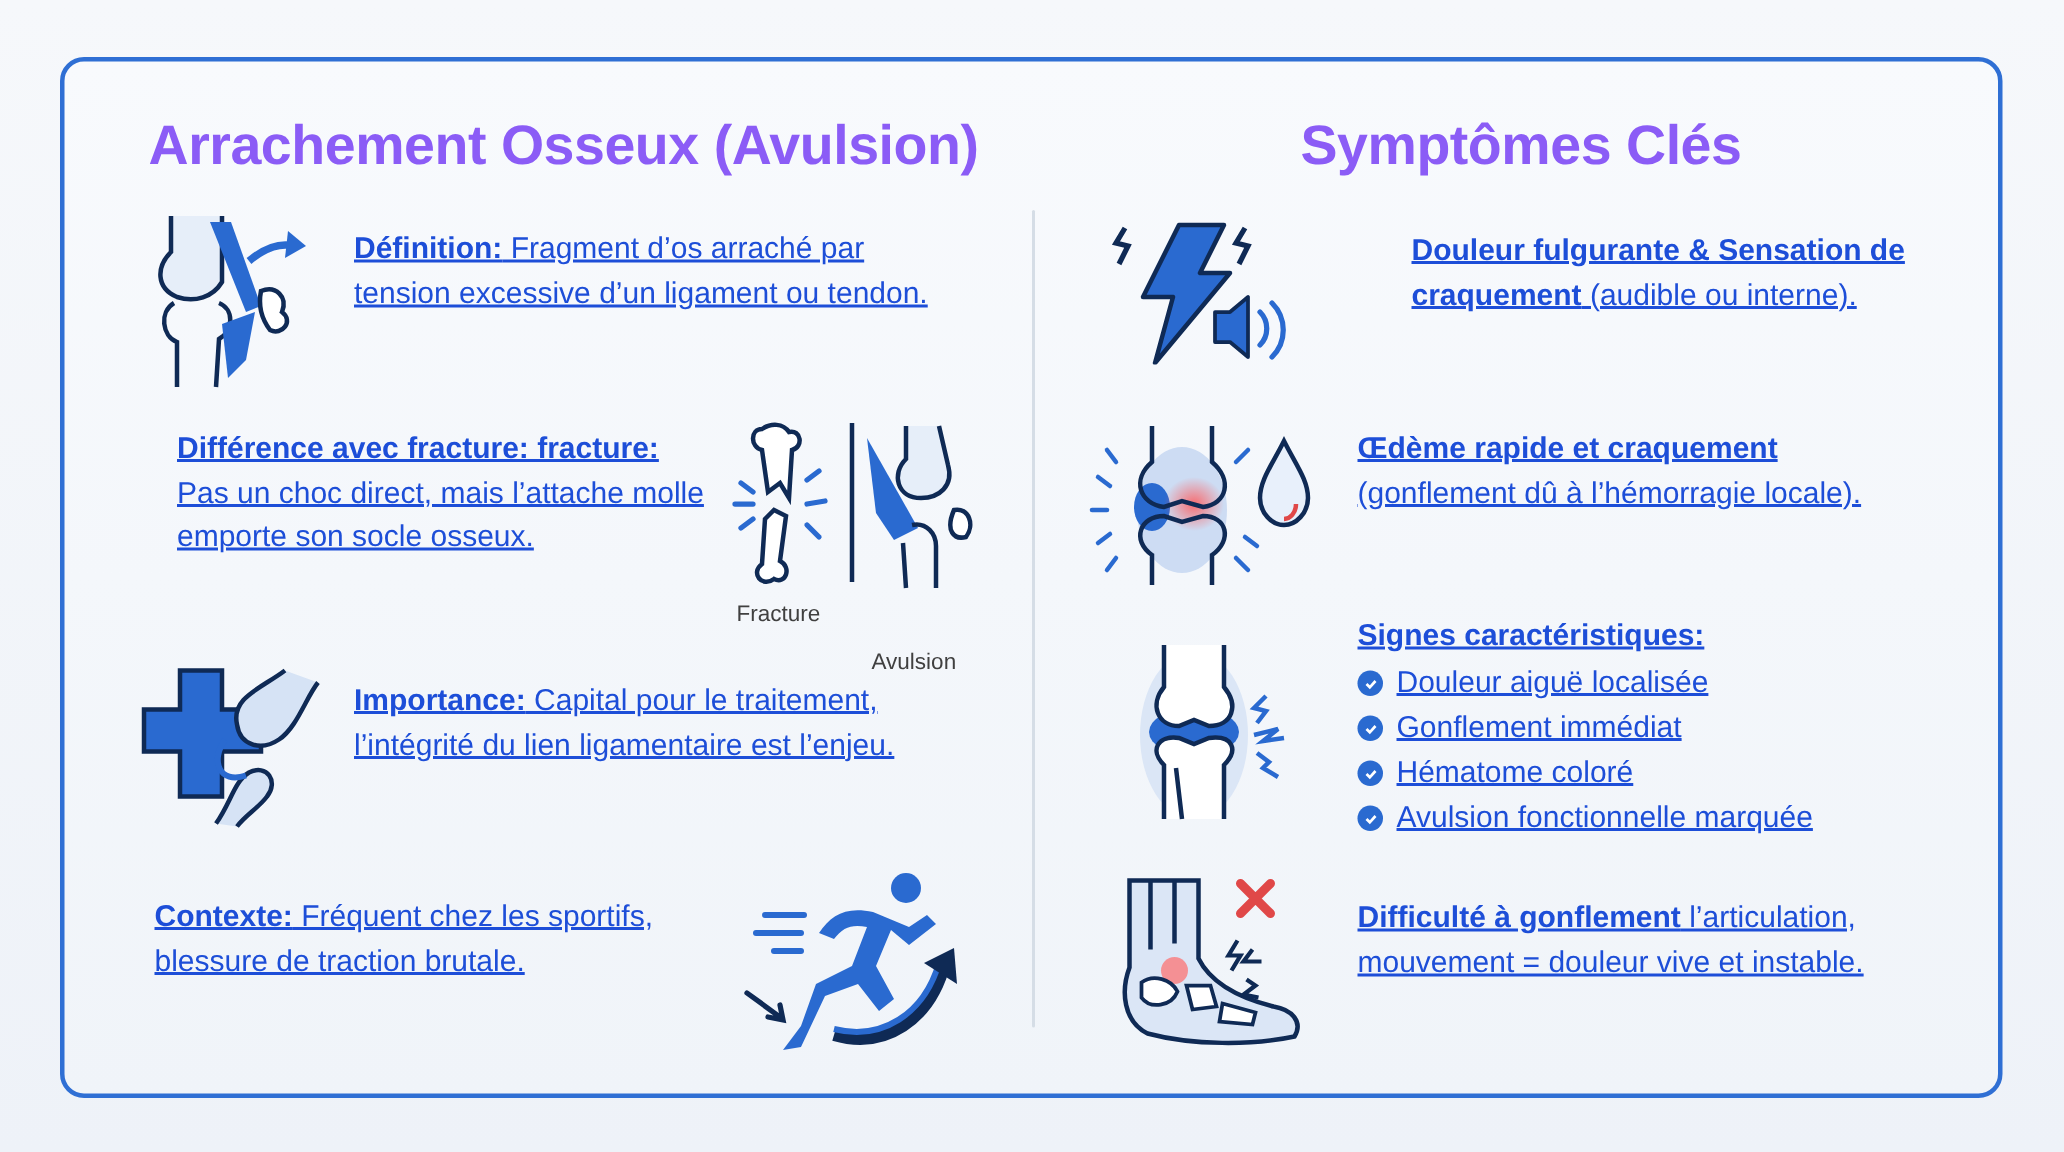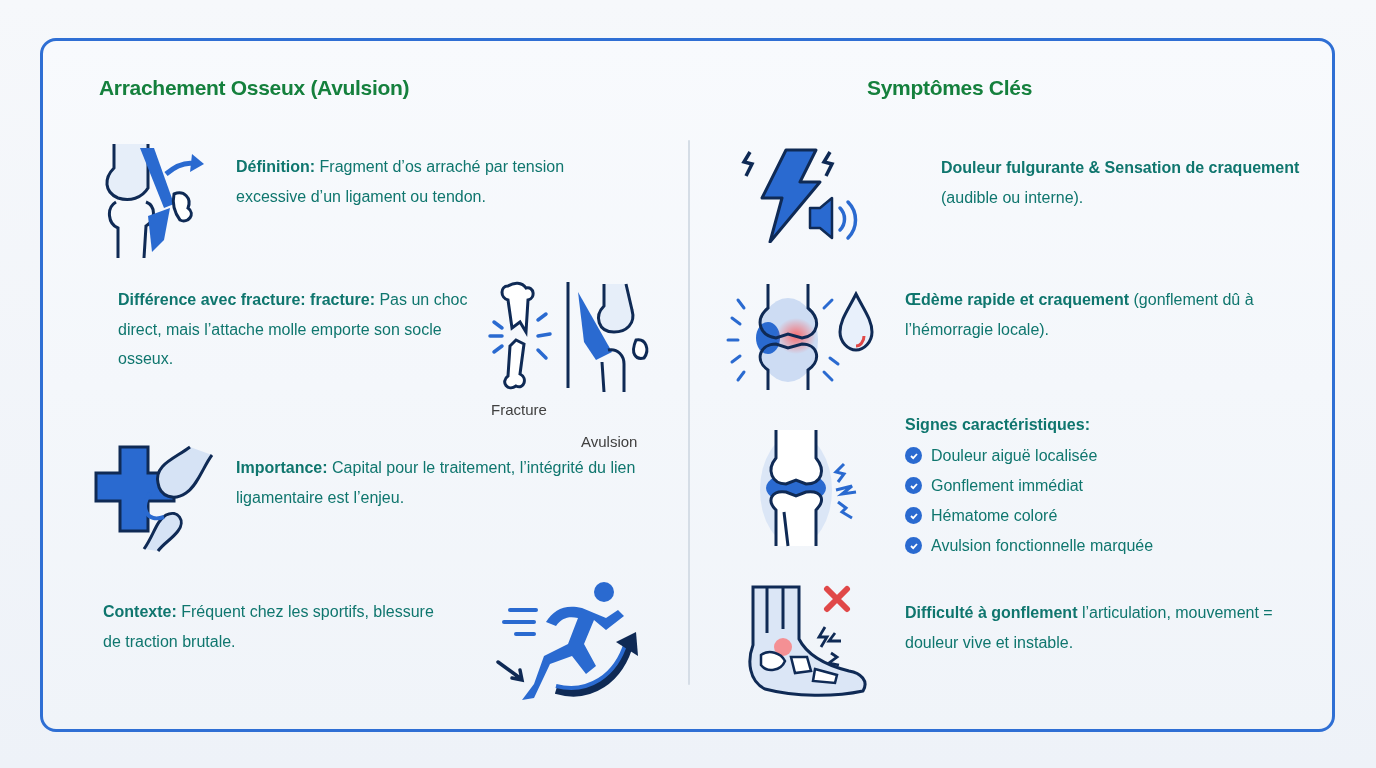--- a/index.html
+++ b/index.html
@@ -9,29 +9,29 @@
     font-family: "Liberation Sans", "DejaVu Sans", sans-serif;
     color: #111;
     position: relative;
   }
   .card {
     position: absolute; left: 40px; top: 38px; width: 1295px; height: 694px;
     border: 3px solid #2f6fd4; border-radius: 16px;
     background: linear-gradient(180deg, #f8fafd 0%, #f0f4f9 100%);
   }
   .title {
-    position: absolute; font-weight: bold; color: #15803d;
-    font-size: 21px; letter-spacing: -0.3px; white-space: nowrap; text-align: center;
+    position: absolute; font-weight: bold; color: #8b5cf6;
+    font-size: 37px; letter-spacing: -0.3px; white-space: nowrap; text-align: center;
   }
   .divider {
     position: absolute; left: 688px; top: 140px; width: 2px; height: 545px;
     background: #d5dde6; border-radius: 1px;
   }
   .text {
-    position: absolute; font-size: 16px; line-height: 29.5px; color: #0f766e;
+    position: absolute; font-size: 20px; line-height: 29.5px; color: #1d4ed8; text-decoration: underline;
   }
   .text b { font-weight: bold; }
   .icon { position: absolute; }
   .caption { position: absolute; font-size: 15px; color: #404040; }
   .list { list-style: none; }
   .list li { display: flex; align-items: center; height: 30px; }
   .check {
     width: 17px; height: 17px; border-radius: 50%; background: #2a6ad0;
     display: inline-flex; align-items: center; justify-content: center;
     margin-right: 9px; flex-shrink: 0;

